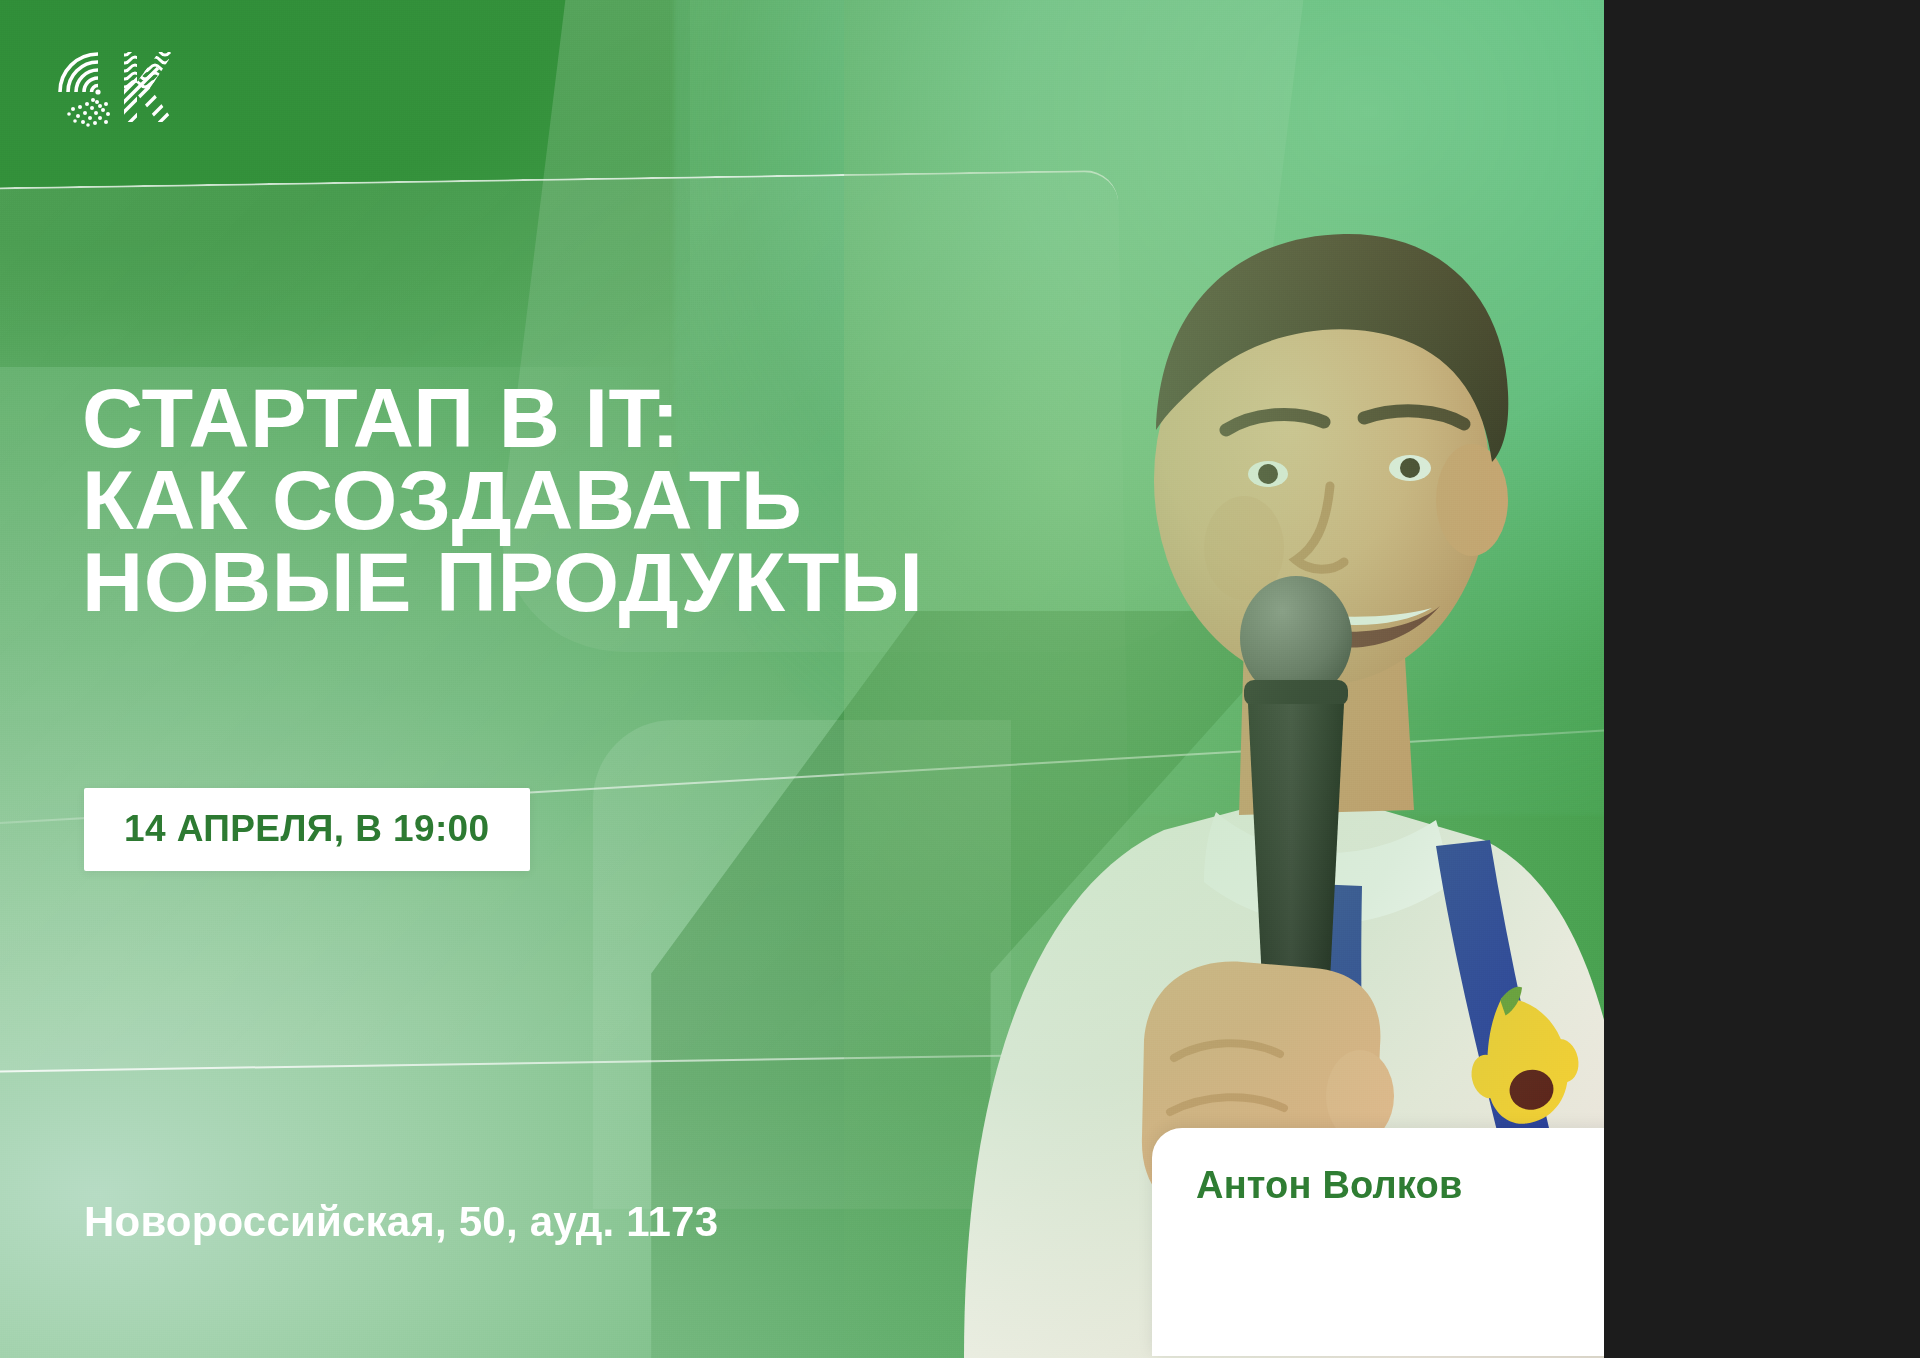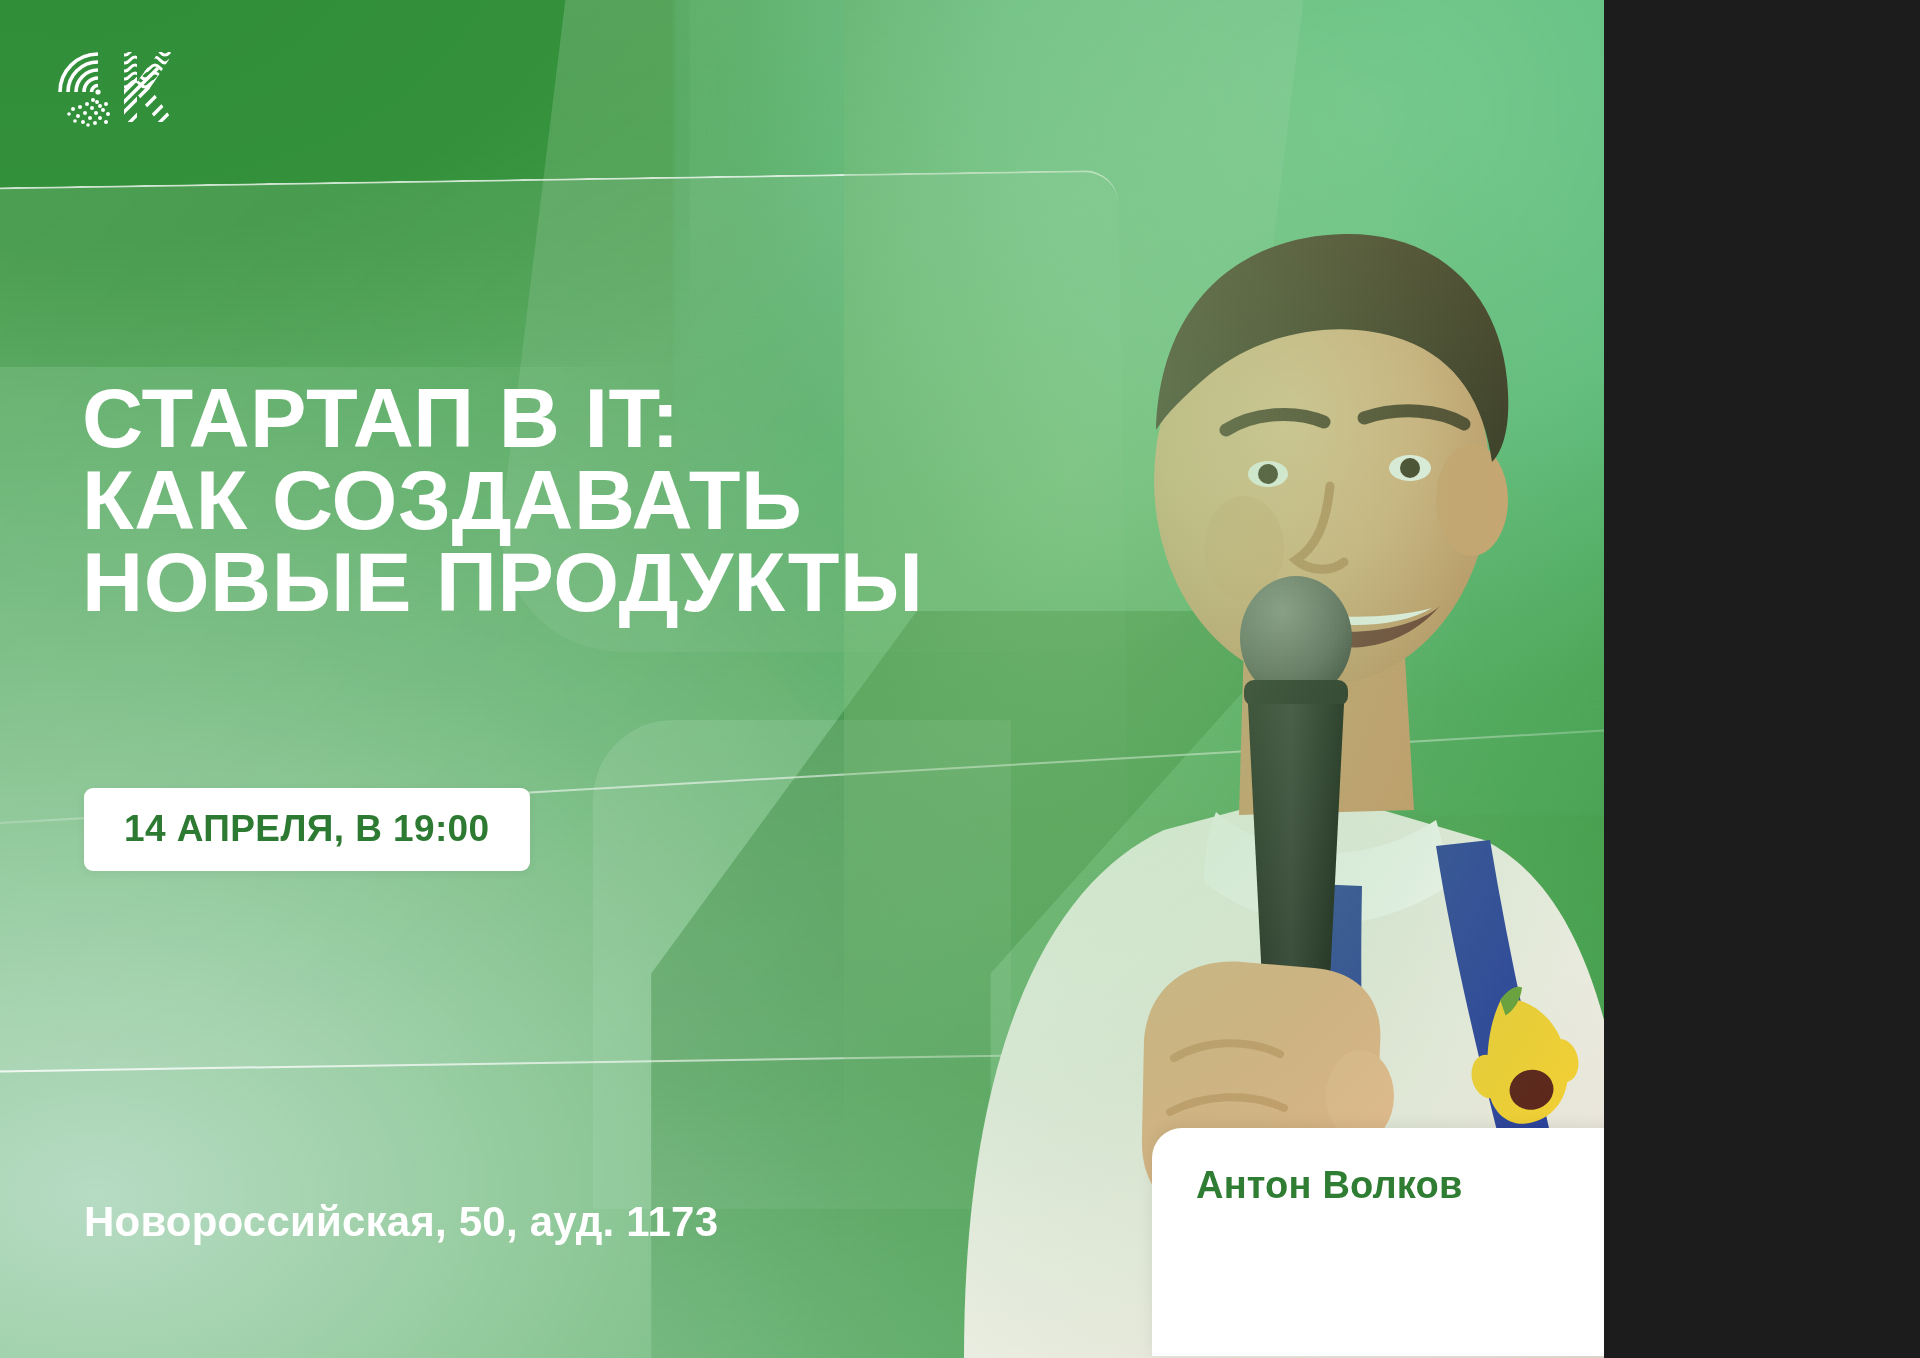--- a/index.html
+++ b/index.html
@@ -142,21 +142,21 @@
   }
   .headline .ln { display: block; white-space: nowrap; }
 
   
   .date-badge {
     position: absolute;
     left: 84px;
     top: 788px;
     background: #ffffff;
     color: #2d7a32;
-    border-radius: 9px;
+    border-radius: 2px;
     padding: 20px 40px 21px 40px;
     font-size: 37px;
     font-weight: 700;
     letter-spacing: 0.4px;
     text-transform: uppercase;
     box-shadow: 0 2px 10px rgba(0,0,0,0.06);
   }
 
   
   .address {

